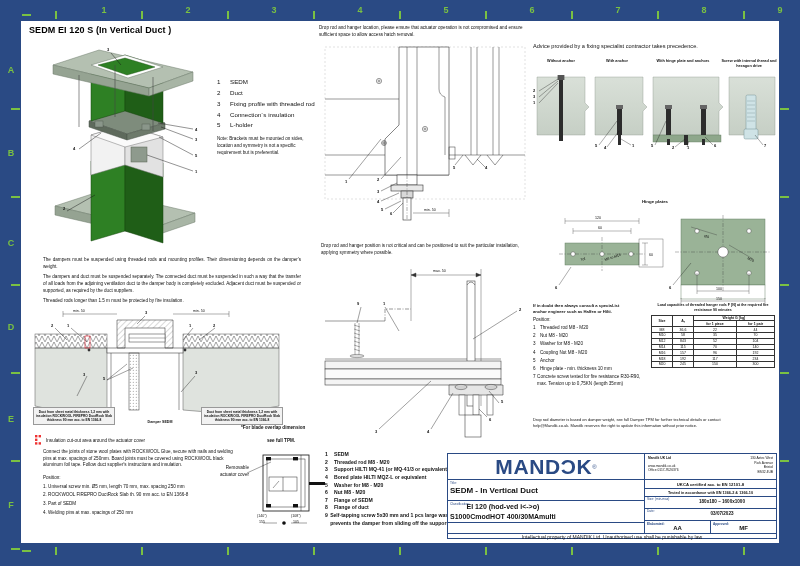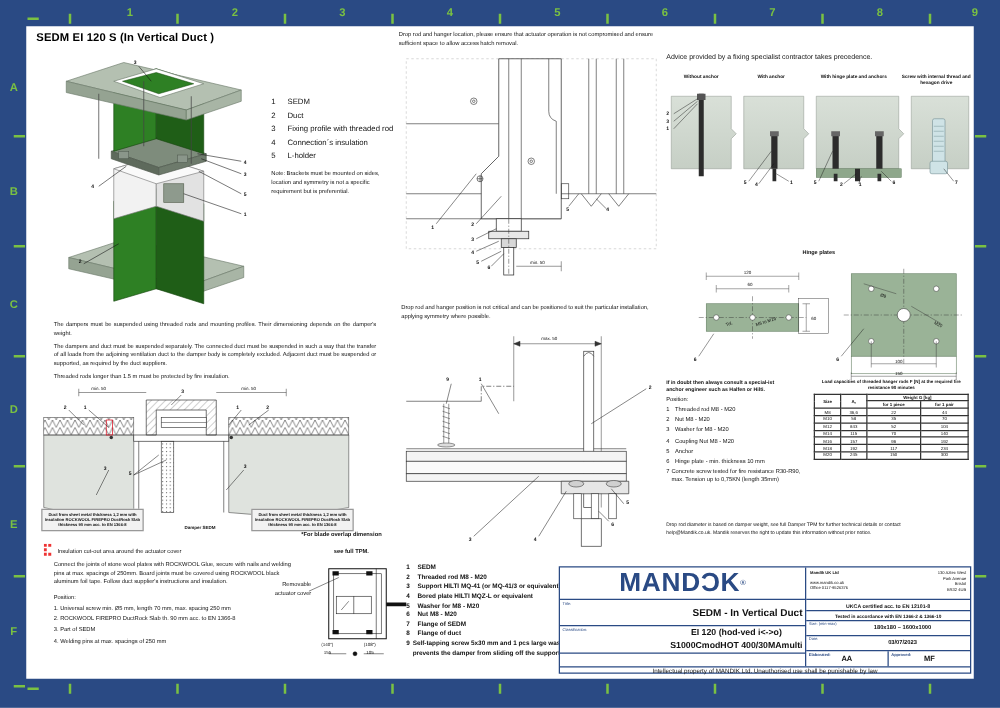--- a/index.html
+++ b/index.html
@@ -72,21 +72,21 @@
     height: 26px; display: flex; align-items: center; justify-content: center;
     border-bottom: 1.1px solid #2a4a84;
   }
   .logo-word {
     font-size: 21px; font-weight: bold; color: #2a4a84;
     letter-spacing: .6px; font-family: "Liberation Sans", sans-serif;
   }
   .logo-reg { font-size: 6px; vertical-align: super; }
   .tb-row {
     border-bottom: 1.1px solid #2a4a84; position: relative;
-    display: flex; align-items: center; justify-content: flex-end;
+    display: flex; align-items: center; justify-content: flex-start;
     padding: 1px 2px;
   }
   .tb-cap {
     position: absolute; left: 2px; top: 1px;
     font-size: 3.2px; color: #2a4a84;
   }
   .tb-val { font-size: 8px; font-weight: bold; color: #111; text-align: center; }
   .tb-val.sm { font-size: 7px; }
   .tb-foot {
     height: 12px; display: flex; align-items: center; justify-content: center;

